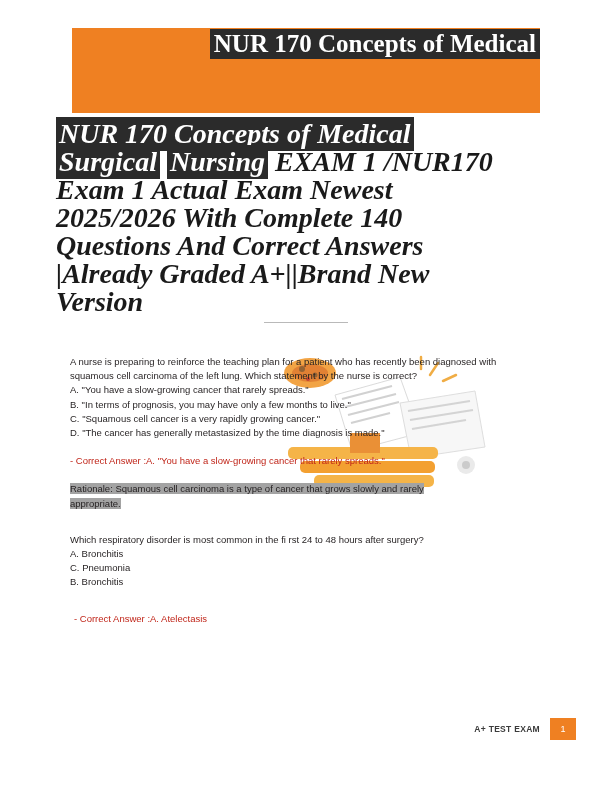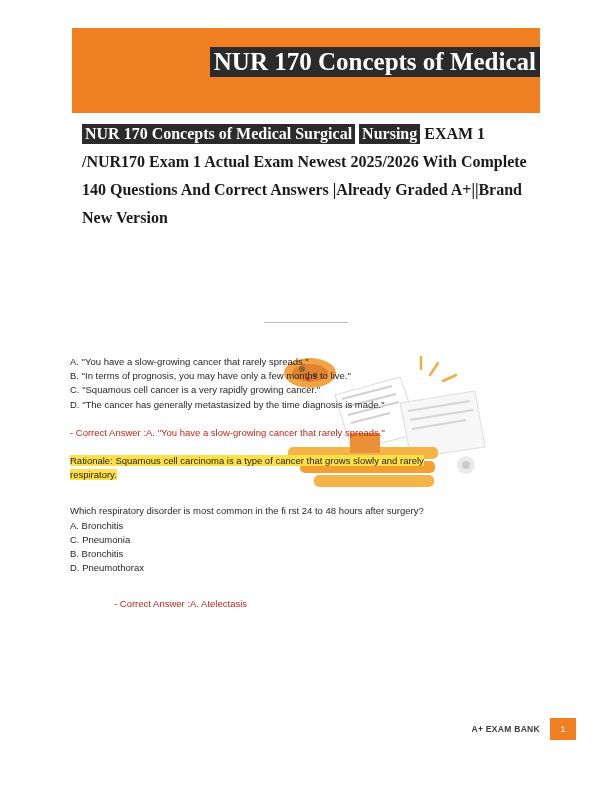--- a/index.html
+++ b/index.html
@@ -27,47 +27,48 @@
     position: absolute;
     left: 72px;
     top: 28px;
     width: 468px;
     height: 85px;
     background: #ef8022;
   }
   .header-title {
     position: absolute;
     left: 72px;
-    top: 46px;
+    top: 28px;
     width: 468px;
     text-align: right;
     font-family: "Liberation Serif", serif;
     font-weight: bold;
     font-size: 25px;
     line-height: 31px;
     color: #ffffff;
   }
   .header-title .hl {
     background: #2b2b2b;
     padding: 1px 4px 2px 4px;
     box-decoration-break: clone;
     -webkit-box-decoration-break: clone;
   }
 
   
   .doc-title {
     position: absolute;
-    left: 82px;
+    left: 56px;
     top: 120px;
     width: 452px;
     font-family: "Liberation Serif", serif;
     font-weight: bold;
-    font-size: 16px;
+    font-size: 28px;
     line-height: 28px;
     color: #1a1a1a;
+    font-style: italic;
   }
   .doc-title .dark-hl {
     background: #2b2b2b;
     color: #ffffff;
     padding: 1px 3px 2px 3px;
     box-decoration-break: clone;
     -webkit-box-decoration-break: clone;
   }
 
   
@@ -105,21 +106,21 @@
   }
   .spacer-sm { height: 14px; }
   .spacer-xs { height: 8px; }
 
   .answer-red {
     color: #c0261a;
     font-size: 9.5px;
     line-height: 14.2px;
   }
   .hl-span {
-    background: #fde047;
+    background: #a3a3a3;
     box-decoration-break: clone;
     -webkit-box-decoration-break: clone;
   }
 
   
   .footer {
     position: absolute;
     left: 0;
     top: 720px;
     width: 612px;
@@ -190,38 +191,38 @@
         <line x1="150" y1="20" x2="158" y2="8"></line>
         <line x1="163" y1="26" x2="176" y2="20"></line>
         <line x1="141" y1="14" x2="141" y2="2"></line>
       </g>
       <circle cx="186" cy="110" r="9" fill="#e9e9e9"></circle>
       <circle cx="186" cy="110" r="4" fill="#c9c9c9"></circle>
     </g>
   </svg>
 
   <div class="body-text">
+    <p>A nurse is preparing to reinforce the teaching plan for a patient who has recently been diagnosed with squamous cell carcinoma of the left lung. Which statement by the nurse is correct?</p>
     <p>A. "You have a slow-growing cancer that rarely spreads."</p>
     <p>B. "In terms of prognosis, you may have only a few months to live."</p>
     <p>C. "Squamous cell cancer is a very rapidly growing cancer."</p>
     <p>D. "The cancer has generally metastasized by the time diagnosis is made."</p>
     <div class="spacer-sm"></div>
     <p class="answer-red">- Correct Answer :A. "You have a slow-growing cancer that rarely spreads."</p>
     <div class="spacer-sm"></div>
     <p><span class="hl-span">Rationale: Squamous cell carcinoma is a type of cancer that grows slowly and rarely</span></p>
-    <p><span class="hl-span">respiratory.</span></p>
+    <p><span class="hl-span">appropriate.</span></p>
     <div class="spacer-sm"></div>
     <div class="spacer-xs"></div>
     <p>Which respiratory disorder is most common in the fi rst 24 to 48 hours after surgery?</p>
     <p>A. Bronchitis</p>
     <p>C. Pneumonia</p>
     <p>B. Bronchitis</p>
-    <p>D. Pneumothorax</p>
     <div class="spacer-sm"></div>
     <div class="spacer-xs"></div>
-    <p class="answer-red" style="padding-left:4px;margin-left:40px;">- Correct Answer :A. Atelectasis</p>
+    <p class="answer-red" style="padding-left:4px;">- Correct Answer :A. Atelectasis</p>
   </div>
 
   <div class="footer"></div>
-  <div class="footer-label">A+ EXAM BANK</div>
+  <div class="footer-label">A+ TEST EXAM</div>
   <div class="footer-pagebox">1</div>
 
 </div>
 
 </body></html>

